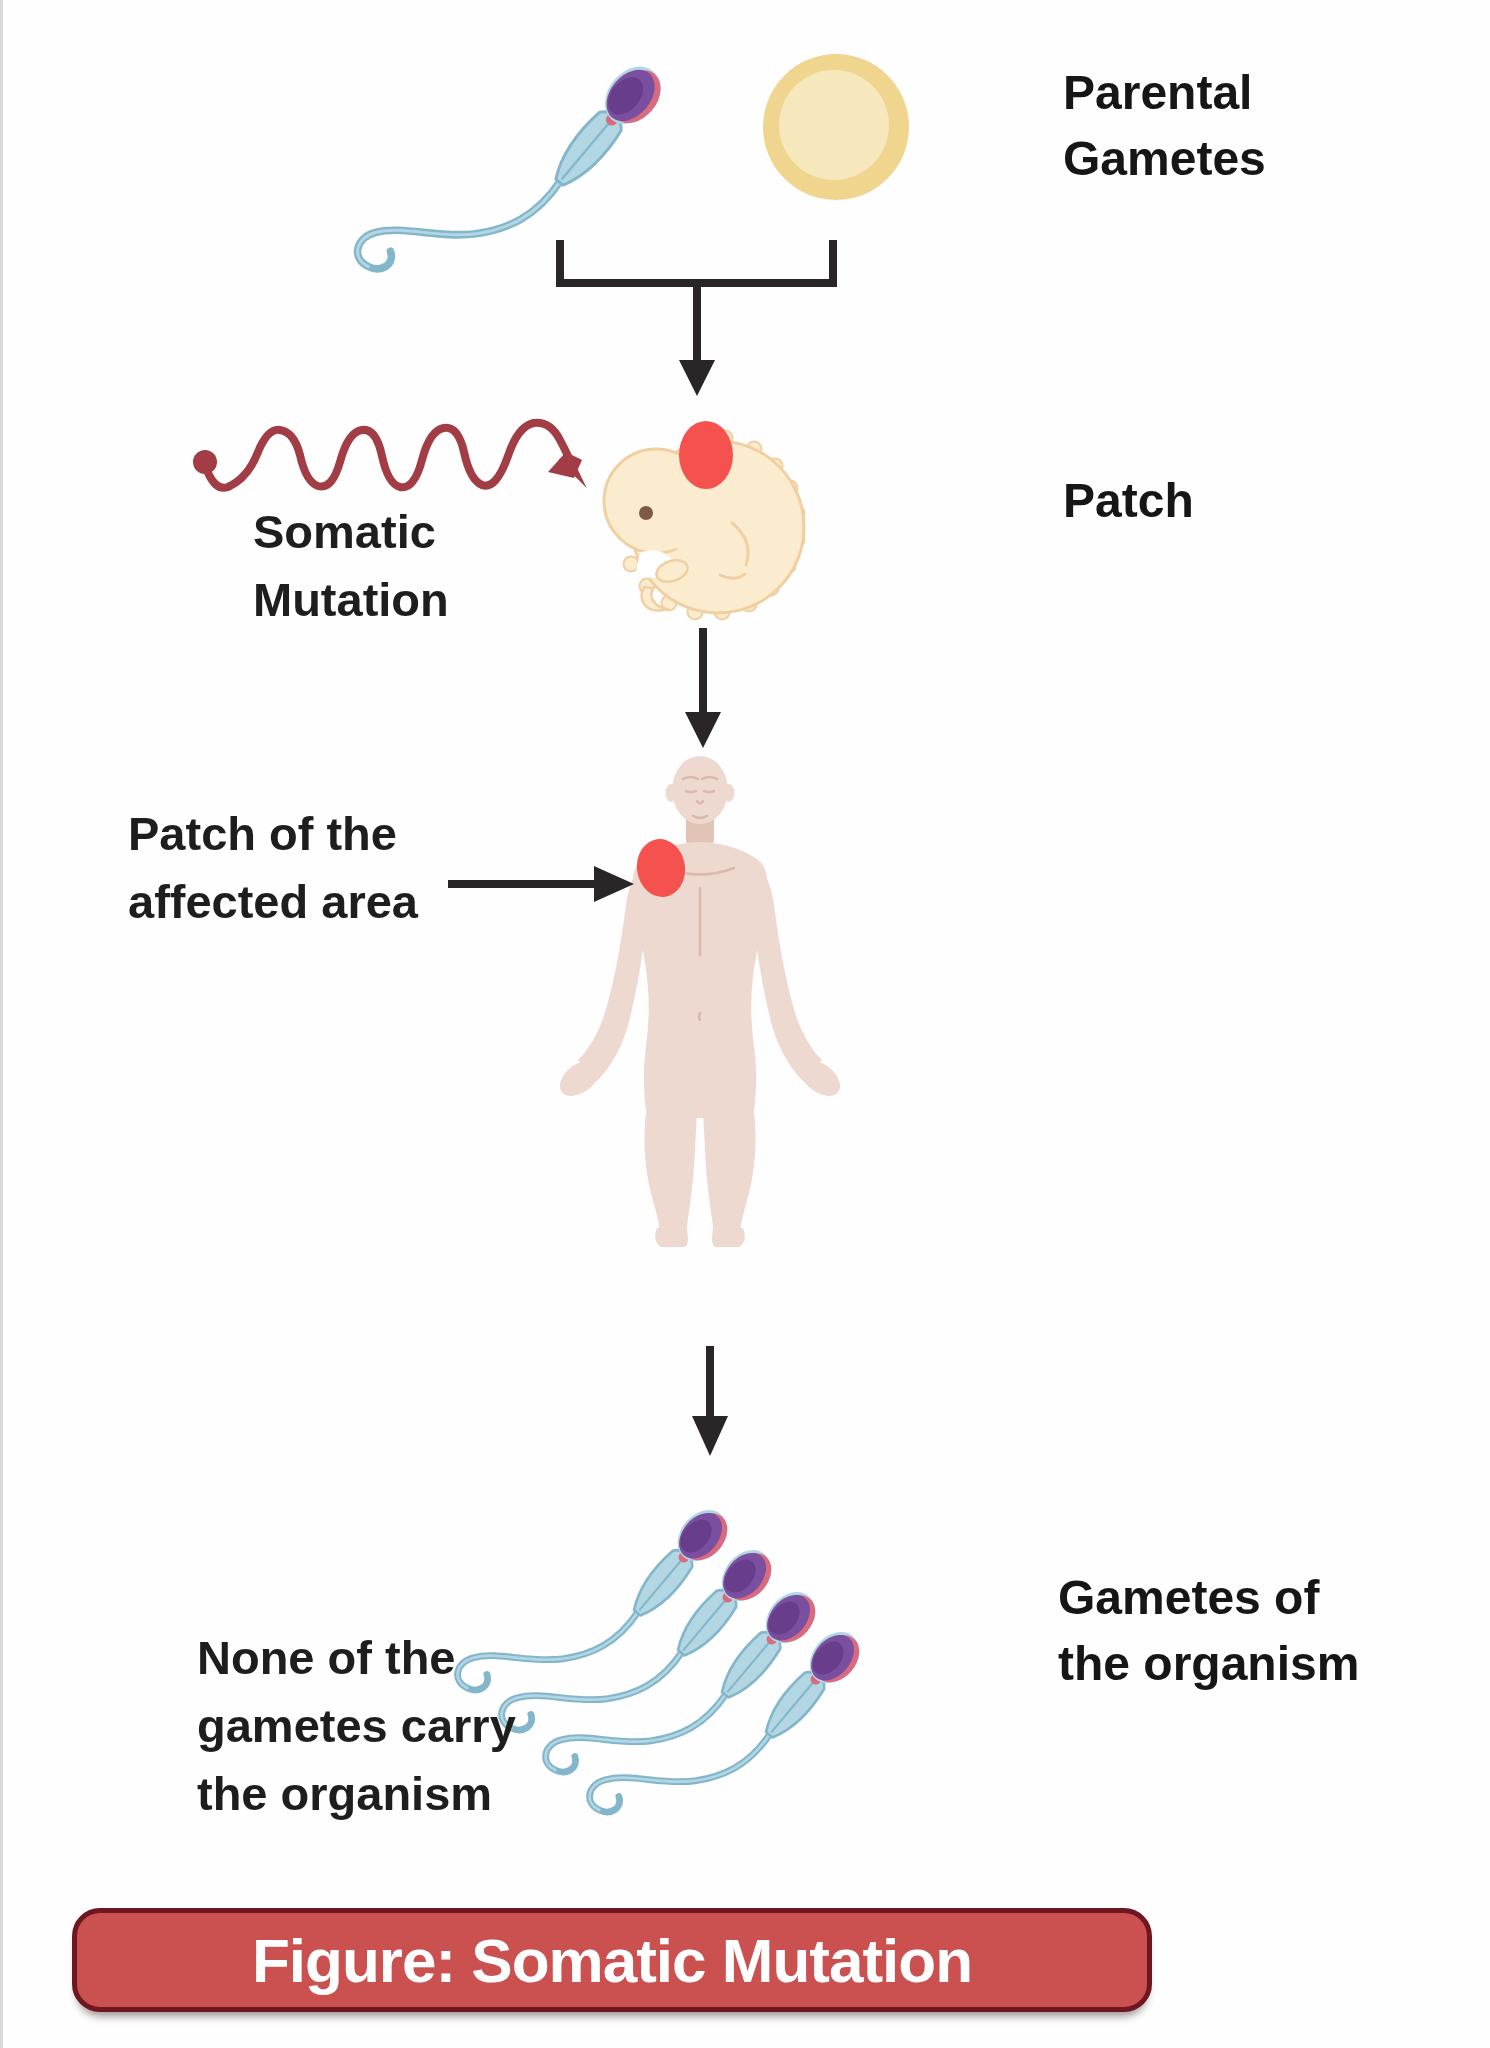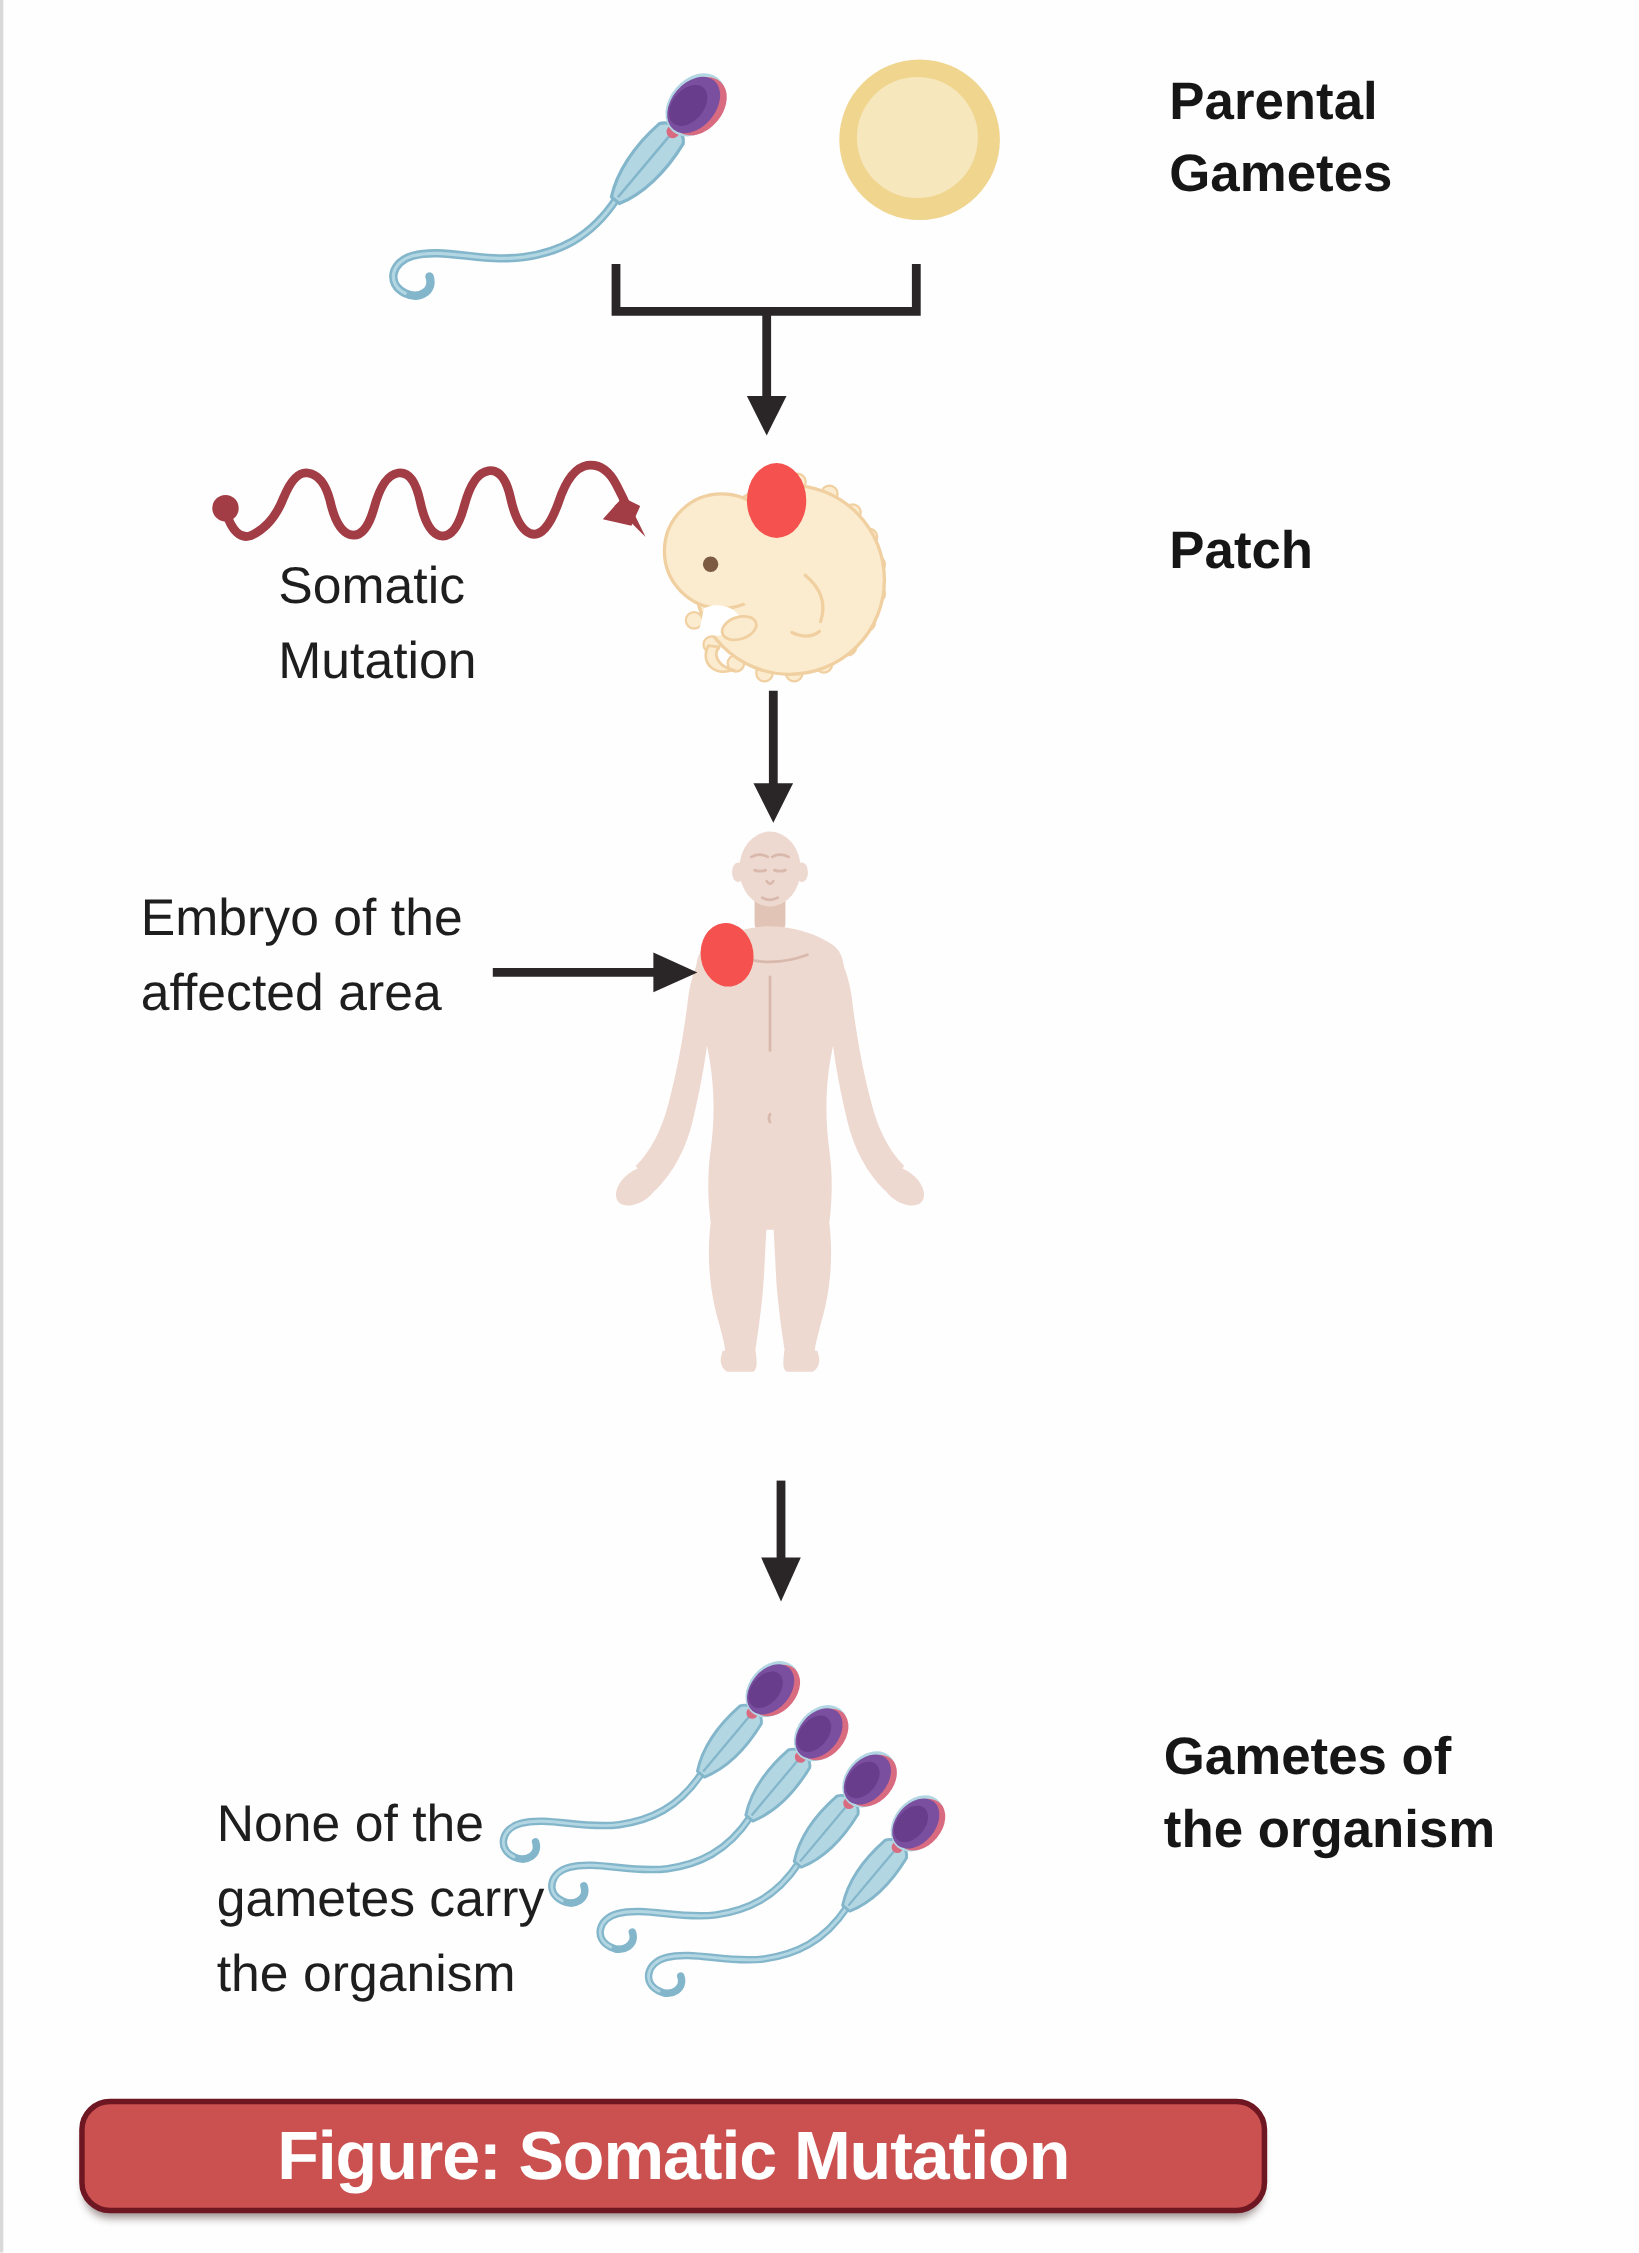--- a/index.html
+++ b/index.html
@@ -2,21 +2,21 @@
 <html style="--label-ink: #161616; --arrow-ink: #2a2627; --mutation-red: #a23c45; --patch-red: #f4514f; --egg-outer: #f0d58f; --egg-inner: #f7e7bd; --sperm-head: #7b4fa0; --sperm-head-dark: #683d8c; --sperm-rim: #d96b80; --sperm-body: #b3d6e3; --sperm-outline: #83b6cb; --skin: #eed9d0; --skin-shade: #e2c4b7; --skin-line: #d9b9ac; --embryo-fill: #fceccf; --embryo-outline: #f0cfa0; --banner-fill: #cb5150; --banner-border: #6e1722; --caption-text: #ffffff;"><head>
 <meta charset="utf-8">
 <style>
   html,body{margin:0;padding:0;background:#ffffff;}
   #page{position:relative;width:1490px;height:2048px;background:#fefefe;overflow:hidden;
         font-family:"Liberation Sans",sans-serif;padding-left:27px;}
   #edge-line{position:absolute;left:0;top:0;width:3px;height:100%;background:#d9d9d9;}
   svg.art{position:absolute;left:0;top:0;width:1490px;height:2048px;}
   .stage-label{position:absolute;font-weight:700;font-size:48px;line-height:1.38;
                color:var(--label-ink,#161616);white-space:pre-line;}
-  .annot{position:absolute;font-weight:400;font-size:47px;line-height:1.45;
+  .annot{position:absolute;font-weight:700;font-size:47px;line-height:1.45;
          color:#1e1e1e;white-space:pre-line;}
   #caption-banner{position:absolute;left:72px;top:1908px;width:1080px;height:104px;
       background:var(--banner-fill,#cb5150);border:5px solid var(--banner-border,#6e1722);
       border-radius:28px;display:flex;align-items:center;justify-content:center;
       box-shadow:0 9px 8px -5px rgba(40,8,12,.45);box-sizing:border-box;}
   #caption-banner .cap{color:var(--caption-text,#fff);font-weight:700;font-size:62px;
       letter-spacing:-1px;}
 </style>
 </head>
 <body>
@@ -172,21 +172,21 @@
   </svg>
 
   <div class="stage-label" style="left:1063px;top:60px;">Parental
 Gametes</div>
 
   <div class="annot" style="left:253px;top:498px;">Somatic
 Mutation</div>
 
   <div class="stage-label" style="left:1063px;top:468px;">Patch</div>
 
-  <div class="annot" style="left:128px;top:800px;">Embryo of the
+  <div class="annot" style="left:128px;top:800px;">Patch of the
 affected area</div>
 
 
   <div class="annot" style="left:197px;top:1624px;">None of the
 gametes carry
 the organism</div>
 
   <div class="stage-label" style="left:1058px;top:1565px;">Gametes of
 the organism</div>
 

